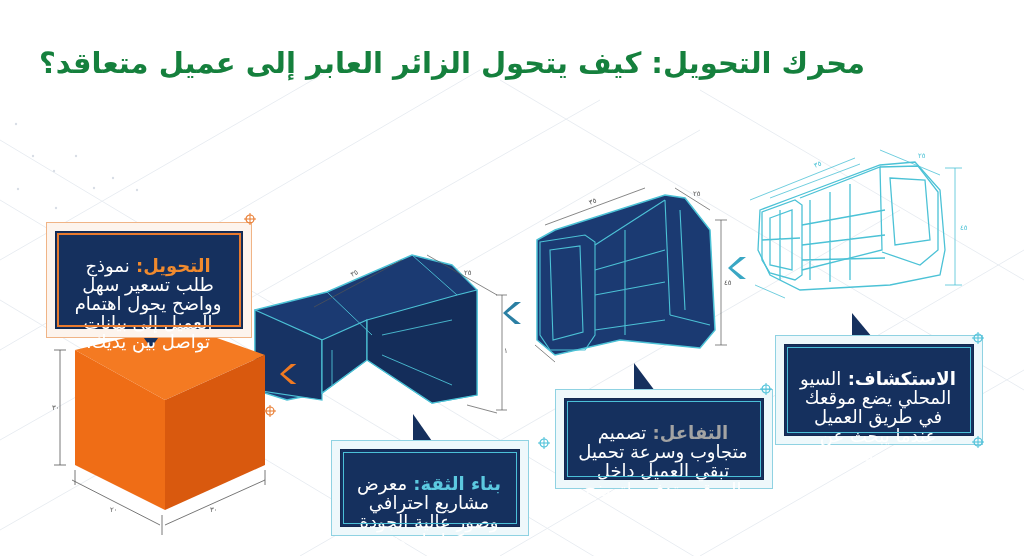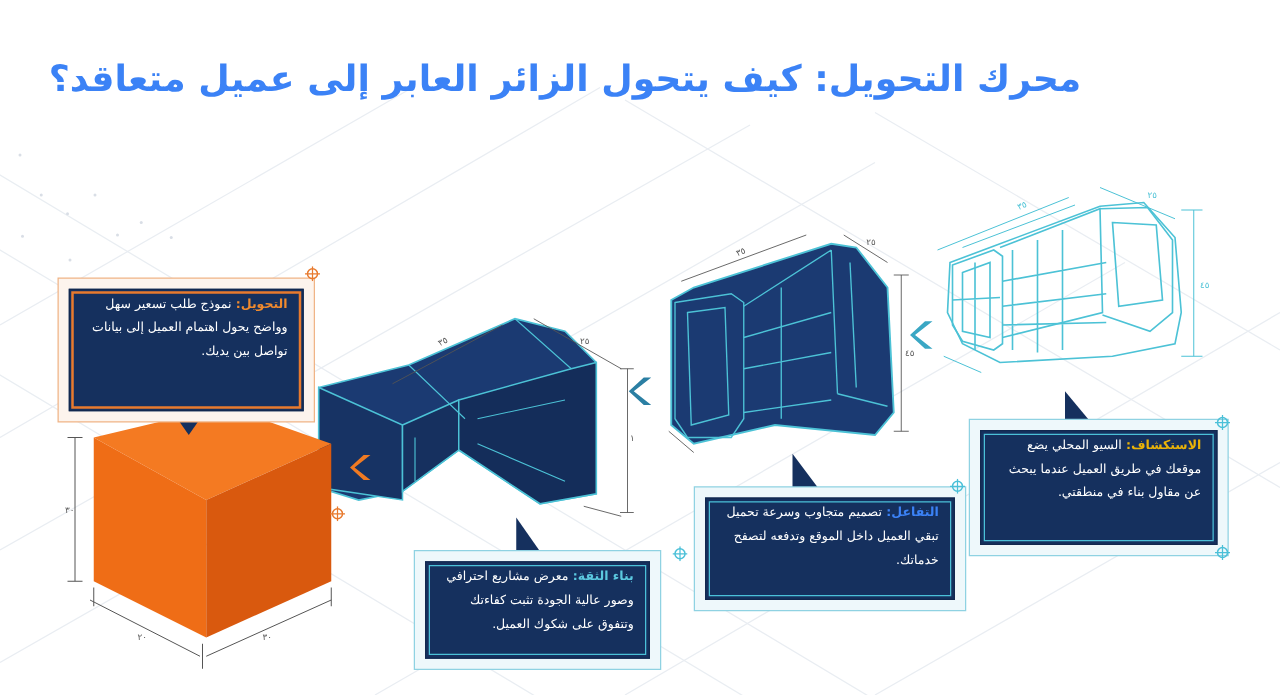--- a/index.html
+++ b/index.html
@@ -4,30 +4,30 @@
 <style>
   html, body { margin:0; padding:0; }
   body {
     width:1024px; height:556px; overflow:hidden; position:relative;
     background:#ffffff;
     font-family:"DejaVu Sans", "Liberation Sans", sans-serif;
   }
   .grid-bg { position:absolute; inset:0; z-index:0; }
   .title {
     position:absolute; top:46px; left:0; width:904px; text-align:center;
-    direction:rtl; font-weight:bold; font-size:29px; color:#3b82f6;
+    direction:rtl; font-weight:bold; font-size:29px; color:#15803d;
     letter-spacing:0.2px; z-index:2;
   }
   .shape { position:absolute; z-index:1; }
   .chevron { position:absolute; z-index:3; }
   .card {
-    position:absolute; z-index:4; direction:rtl; text-align:right;
+    position:absolute; z-index:4; direction:rtl; text-align:center;
     background:#15305e; color:#ffffff;
-    font-size:10px; line-height:19px; box-sizing:border-box;
-    padding:2px 12px 10px 10px;
+    font-size:18px; line-height:19px; box-sizing:border-box;
+    padding:24px 12px 10px 10px;
   }
   .card .lbl { font-weight:bold; }
   .card.orange { outline:2px solid #e87a2e; outline-offset:-4px; border:1px solid #12284f; box-shadow:0 0 0 8px rgba(255,255,255,0.85), 0 0 0 9px #f0b486; }
   .card.blue { outline:1.5px solid #4bc0d8; outline-offset:-4px; border:1px solid #12284f; box-shadow:0 0 0 8px rgba(255,255,255,0.85), 0 0 0 9px #8fd2e2; }
   .pointer { position:absolute; z-index:4; width:0; height:0; }
   .crosshair { position:absolute; width:12px; height:12px; z-index:5; }
 </style>
 </head>
 <body>
 
@@ -158,31 +158,31 @@
   <span class="lbl" style="color:#5cc9e0">بناء الثقة: </span>
   <span>معرض مشاريع احترافي وصور عالية الجودة تثبت كفاءتك وتتفوق على شكوك العميل.</span>
 </div>
 <svg class="crosshair" style="left:538px;top:437px" viewBox="0 0 12 12">
     <circle cx="6" cy="6" r="4" fill="none" stroke="#4bc0d8" stroke-width="1.2"></circle>
     <path d="M6 0 V12 M0 6 H12" stroke="#4bc0d8" stroke-width="1"></path>
   </svg>
 
 <div class="pointer" style="left:634px;top:363px;border-left:0 solid transparent;border-right:30px solid transparent;border-bottom:40px solid #15305e;"></div>
 <div class="card blue" style="left:564px;top:398px;width:200px;height:82px;">
-  <span class="lbl" style="color:#3b82f6">التفاعل: </span>
+  <span class="lbl" style="color:#a3a3a3">التفاعل: </span>
   <span>تصميم متجاوب وسرعة تحميل تبقي العميل داخل الموقع وتدفعه لتصفح خدماتك.</span>
 </div>
 <svg class="crosshair" style="left:760px;top:383px" viewBox="0 0 12 12">
     <circle cx="6" cy="6" r="4" fill="none" stroke="#4bc0d8" stroke-width="1.2"></circle>
     <path d="M6 0 V12 M0 6 H12" stroke="#4bc0d8" stroke-width="1"></path>
   </svg>
 
 <div class="pointer" style="left:852px;top:313px;border-left:0 solid transparent;border-right:30px solid transparent;border-bottom:36px solid #15305e;"></div>
 <div class="card blue" style="left:784px;top:344px;width:190px;height:92px;">
-  <span class="lbl" style="color:#eab308">الاستكشاف: </span>
+  <span class="lbl" style="color:#ffffff">الاستكشاف: </span>
   <span>السيو المحلي يضع موقعك في طريق العميل عندما يبحث عن مقاول بناء في منطقتي.</span>
 </div>
 <svg class="crosshair" style="left:972px;top:332px" viewBox="0 0 12 12">
     <circle cx="6" cy="6" r="4" fill="none" stroke="#4bc0d8" stroke-width="1.2"></circle>
     <path d="M6 0 V12 M0 6 H12" stroke="#4bc0d8" stroke-width="1"></path>
   </svg>
 <svg class="crosshair" style="left:972px;top:436px" viewBox="0 0 12 12">
     <circle cx="6" cy="6" r="4" fill="none" stroke="#4bc0d8" stroke-width="1.2"></circle>
     <path d="M6 0 V12 M0 6 H12" stroke="#4bc0d8" stroke-width="1"></path>
   </svg>

